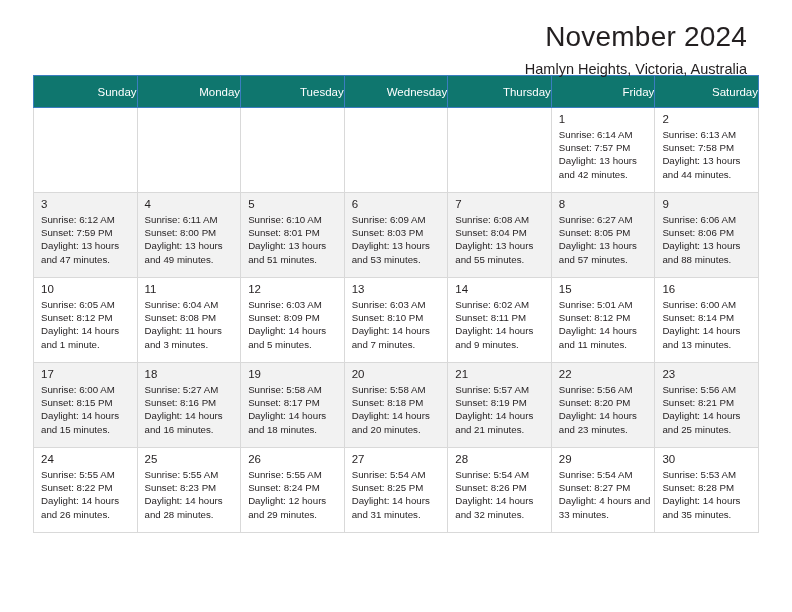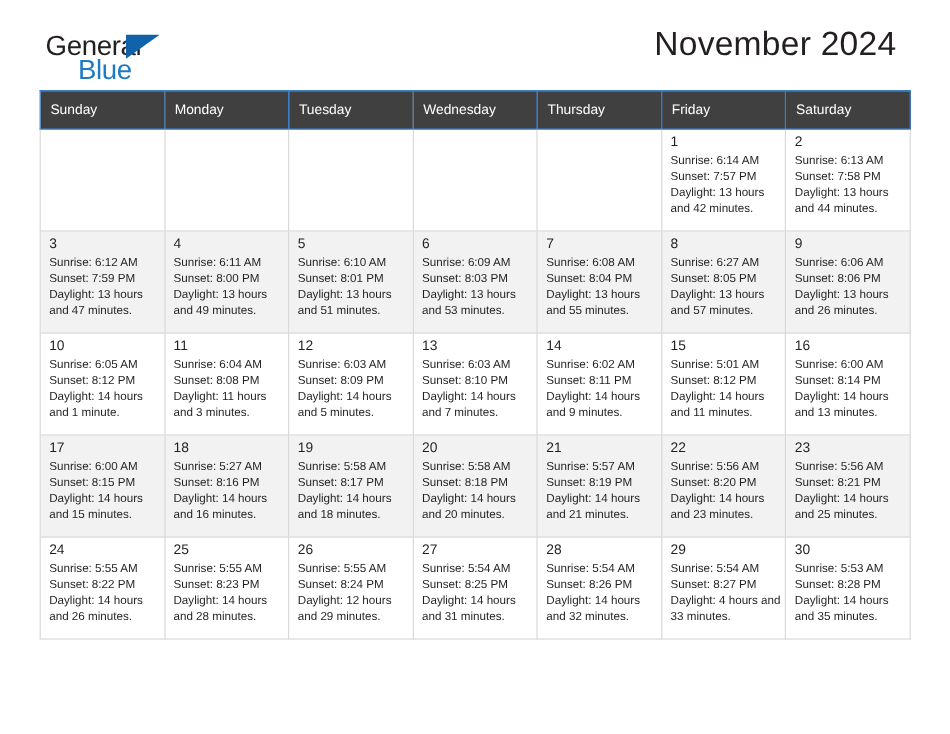--- a/index.html
+++ b/index.html
@@ -77,25 +77,25 @@
     margin-top: 5px;
   }
   
   table.cal {
     width: 726px;
     border-collapse: collapse;
     table-layout: fixed;
     margin-top: 1px;
   }
   table.cal th {
-    background: #404040;
+    background: #0f766e;
     color: #ffffff;
     font-size: 11.5px;
     font-weight: normal;
-    text-align: left;
+    text-align: right;
     padding: 6px 0 6px 8px;
     height: 19px;
     border: 1px solid #3b7dc0;
   }
   table.cal td {
     vertical-align: top;
     border: 1px solid #d9d9d9;
     height: 84px;
     padding: 0;
     background: #ffffff;
@@ -117,27 +117,23 @@
     white-space: pre-line;
   }
   td.empty .daynum, td.empty .info { visibility: hidden; }
 </style>
 </head>
 <body>
 
 <div class="page">
 
   <div class="header">
-    <div class="logo">
-      <div class="logo-general">General</div>
-      <div class="logo-blue">Blue</div>
-      <div class="logo-tri"></div>
-    </div>
     <div class="title-wrap">
       <div class="cal-title">November 2024</div>
+      <div class="cal-sub">Hamlyn Heights, Victoria, Australia</div>
     </div>
   </div>
 
   <table class="cal">
     <thead>
       <tr>
         <th>Sunday</th>
         <th>Monday</th>
         <th>Tuesday</th>
         <th>Wednesday</th>
@@ -217,21 +213,21 @@
         <td>
             <div class="daynum">8</div>
             <div class="info">Sunrise: 6:27 AM</div>
             <div class="info">Sunset: 8:05 PM</div>
             <div class="info">Daylight: 13 hours and 57 minutes.</div>
           </td>
         <td>
             <div class="daynum">9</div>
             <div class="info">Sunrise: 6:06 AM</div>
             <div class="info">Sunset: 8:06 PM</div>
-            <div class="info">Daylight: 13 hours and 26 minutes.</div>
+            <div class="info">Daylight: 13 hours and 88 minutes.</div>
           </td>
       </tr>
 
       <tr>
         <td>
             <div class="daynum">10</div>
             <div class="info">Sunrise: 6:05 AM</div>
             <div class="info">Sunset: 8:12 PM</div>
             <div class="info">Daylight: 14 hours and 1 minute.</div>
           </td>

